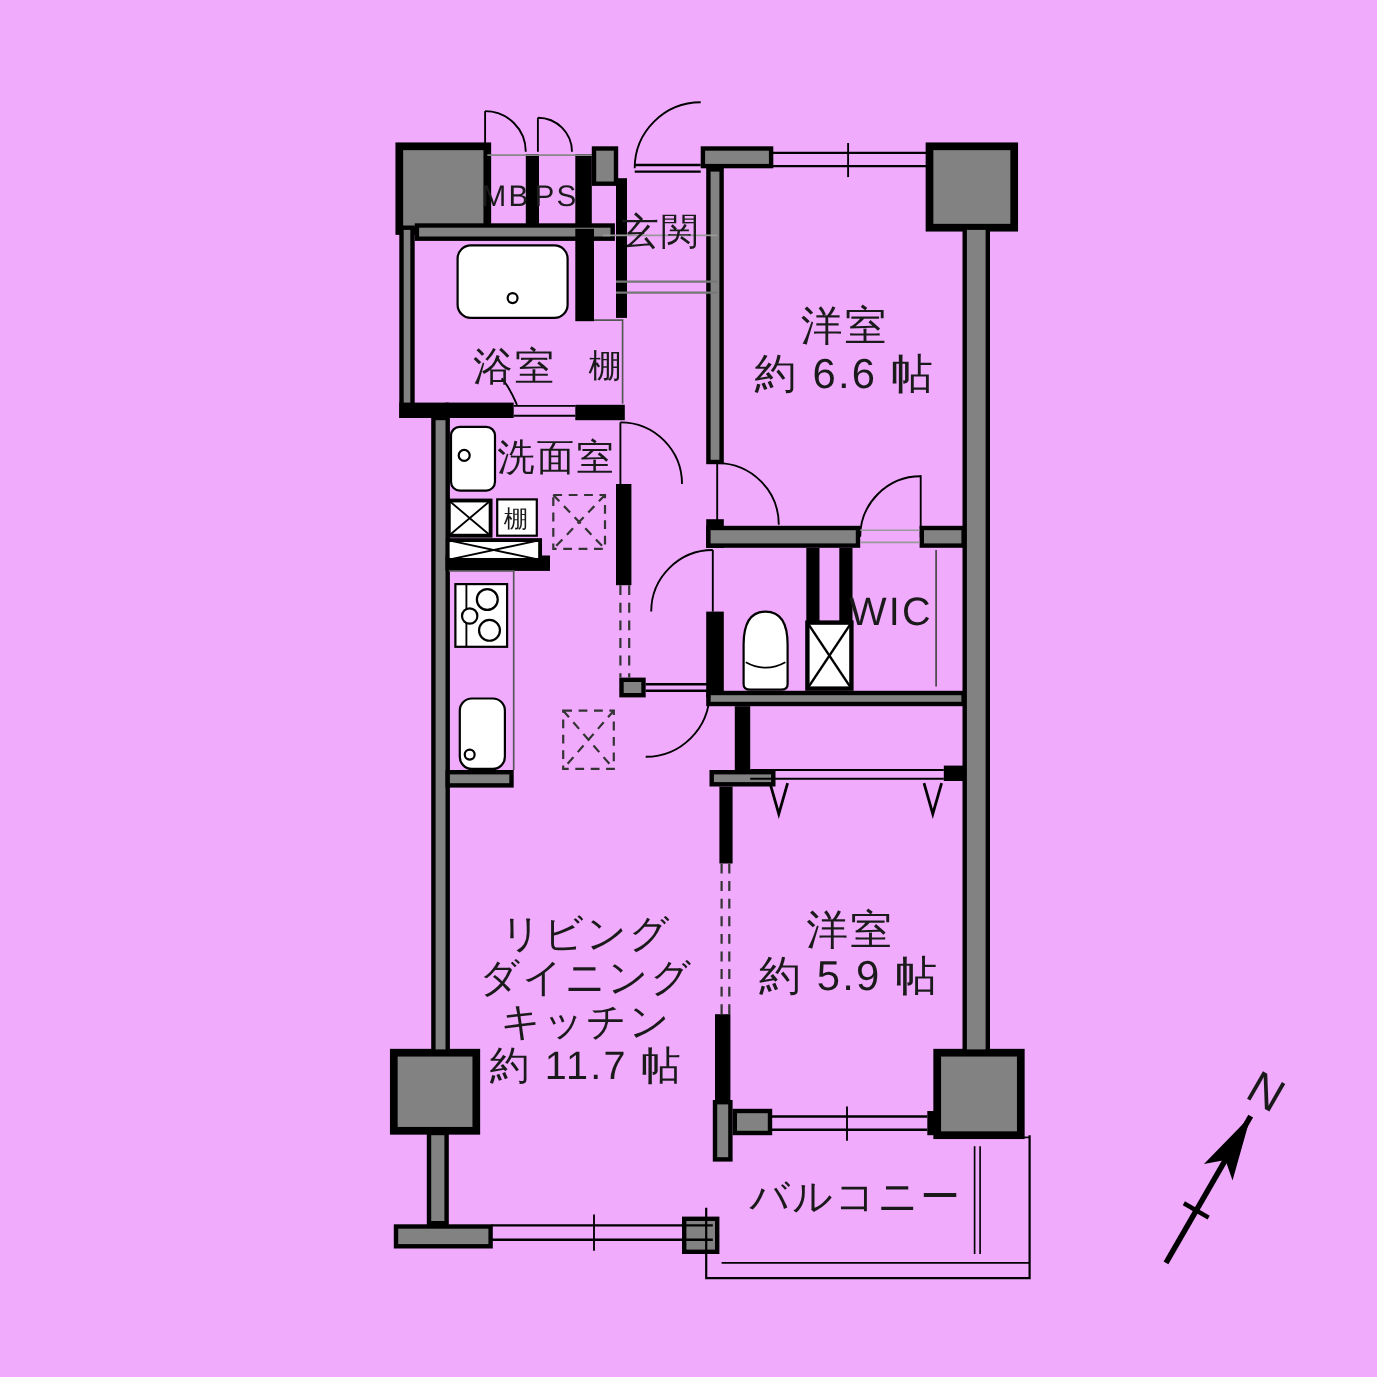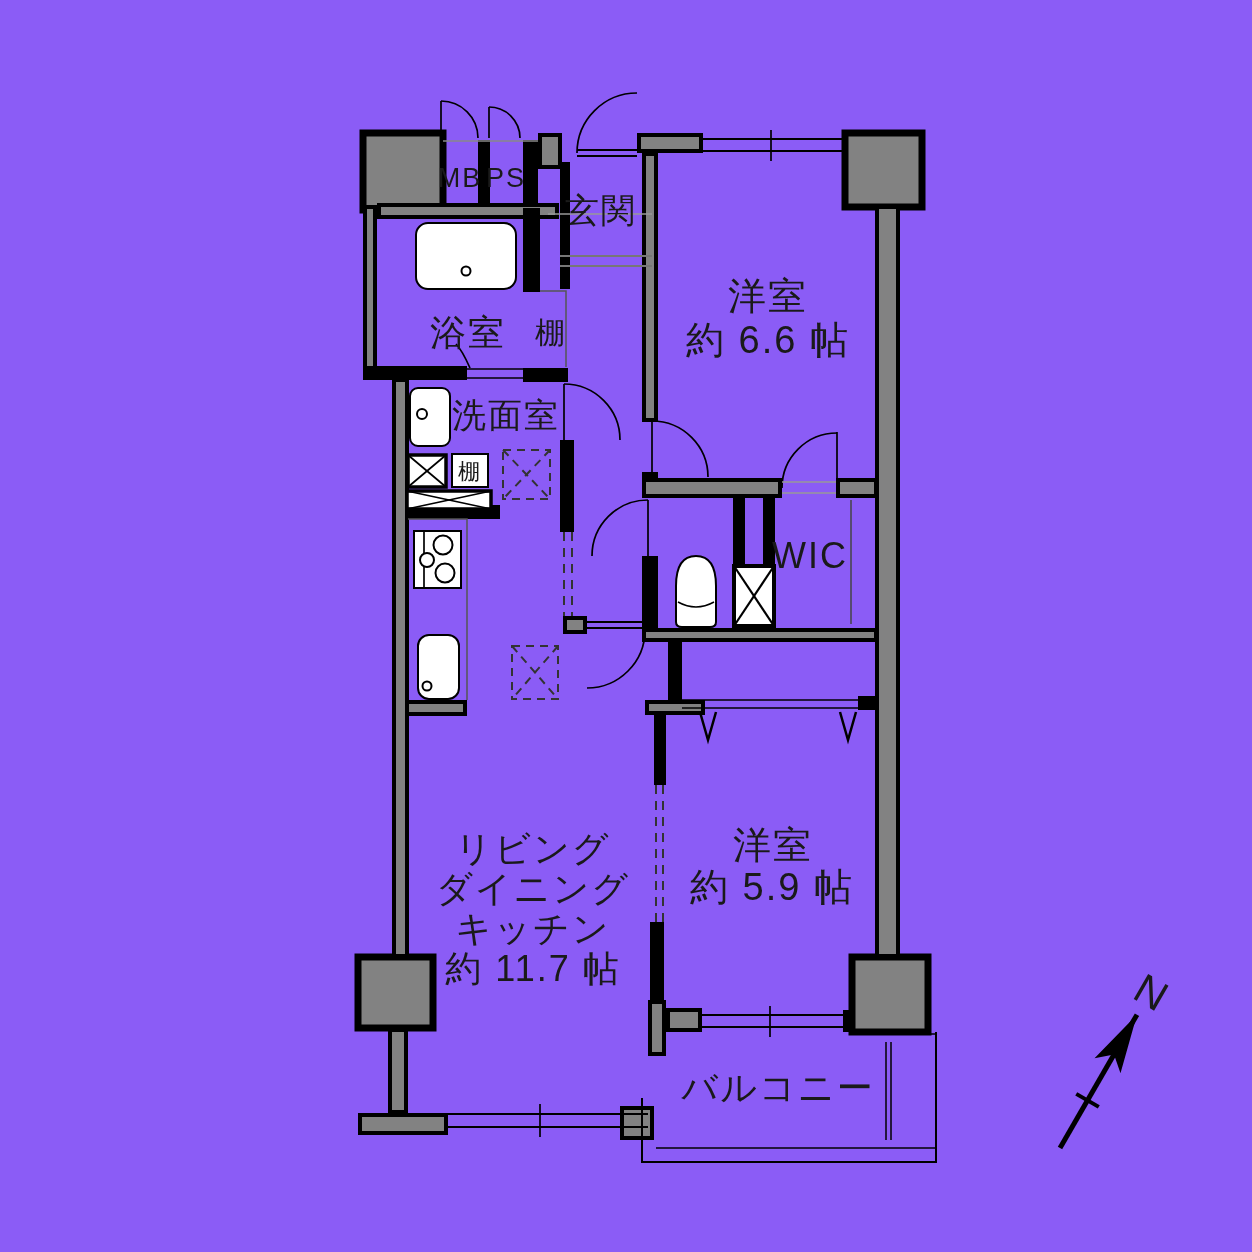--- a/index.html
+++ b/index.html
@@ -1,16 +1,16 @@
 <!DOCTYPE html>
 <html><head>
 <meta charset="utf-8">
 <style>
   html,body{margin:0;padding:0;background:#ffffff;}
-  .stage{width:1252px;height:1252px;position:relative;background:#8b5cf6;overflow:hidden;}
+  .stage{width:1252px;height:1252px;position:relative;background:#f0abfc;overflow:hidden;}
   svg{display:block;}
   text{font-family:"Liberation Sans","DejaVu Sans",sans-serif;fill:#1a1a1a;letter-spacing:2px;}
   .lbl-big{font-size:38px;}
   .lbl-mid{font-size:34px;}
   .lbl-room{font-size:36px;}
   .lbl-small{font-size:27px;}
   .lbl-tana{font-size:30px;}
   .lbl-tana2{font-size:22px;}
   .thin{stroke:#000;stroke-width:1.7;fill:none;}
   .thin2{stroke:#000;stroke-width:2.2;fill:none;}

